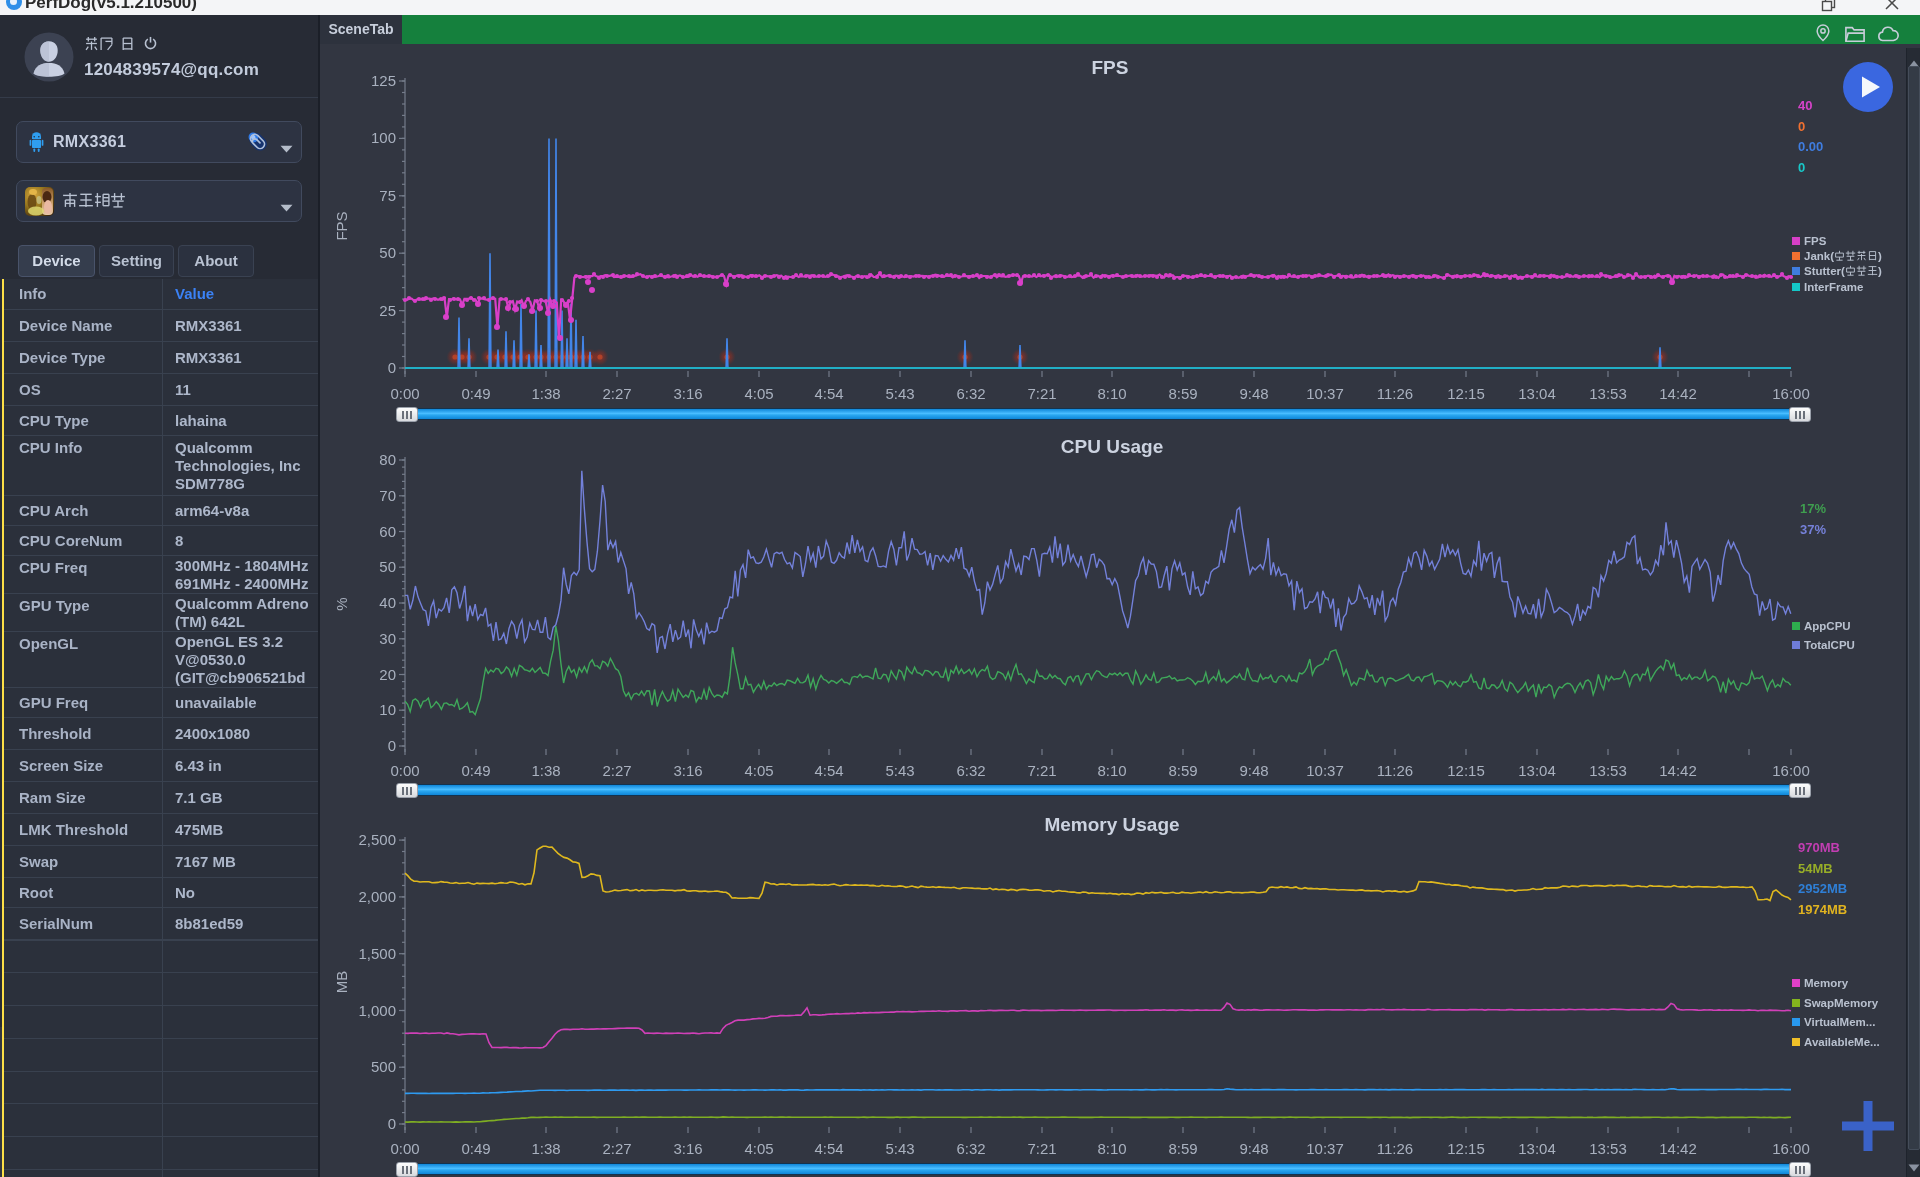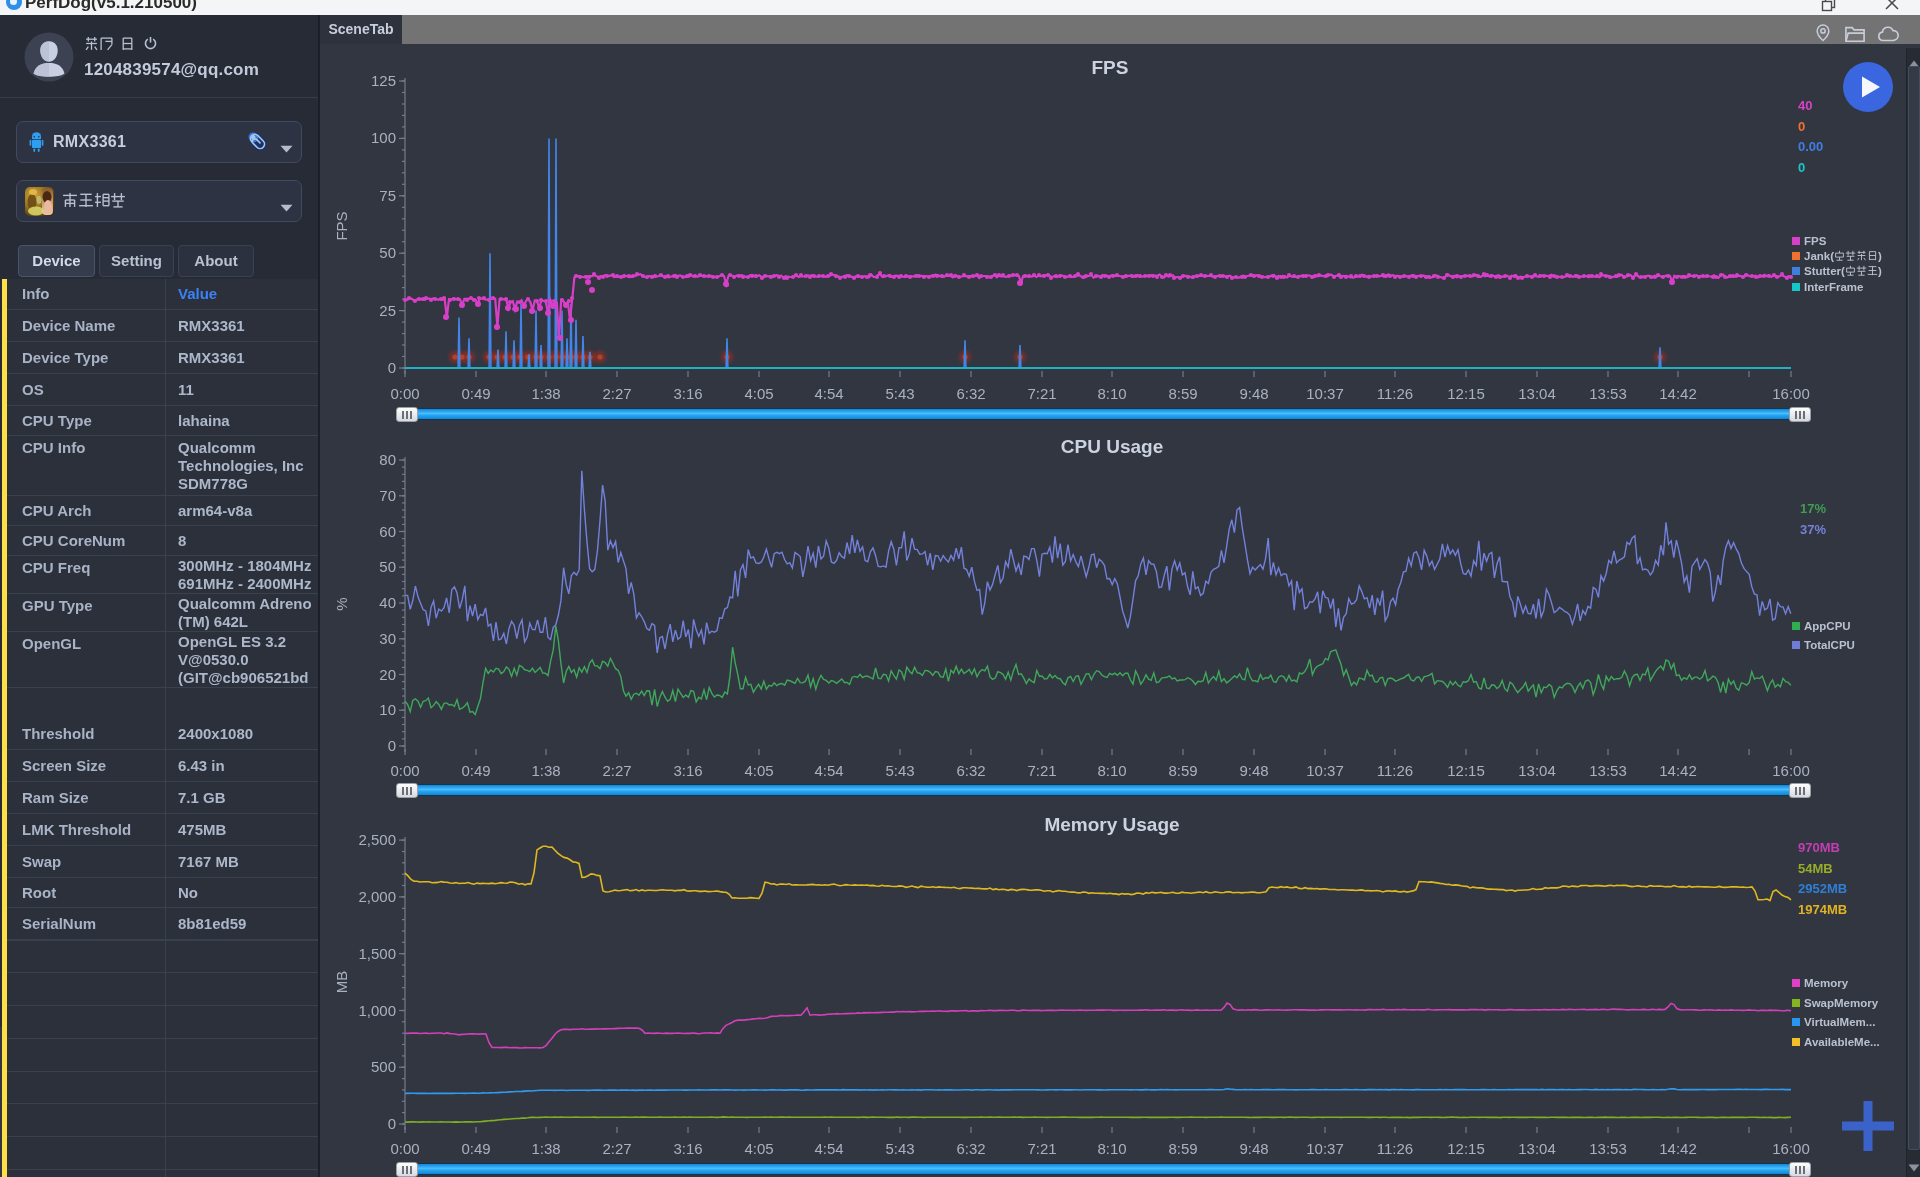--- a/index.html
+++ b/index.html
@@ -3,37 +3,37 @@
 <style>
 * { margin:0; padding:0; box-sizing:border-box; }
 html,body { width:1920px; height:1177px; overflow:hidden; background:#323641;
   font-family:"Liberation Sans", sans-serif; }
 .abs { position:absolute; }
 #titlebar { position:absolute; left:0; top:0; width:1920px; height:15px; background:#f4f5f7; overflow:hidden; }
 #titlebar .tt { position:absolute; left:25px; top:-7px; font-size:17px; font-weight:bold; color:#2a2a2a; }
 #sidebar { position:absolute; left:0; top:15px; width:318px; height:1012px; background:#272b35; }
 #sidesep { position:absolute; left:318px; top:15px; width:2px; height:1162px; background:#1b1f28; }
 #main { position:absolute; left:320px; top:15px; width:1600px; height:1162px; background:#323641; }
-.tabstrip { position:absolute; left:0; top:0; width:1600px; height:29px; background:#737373; }
+.tabstrip { position:absolute; left:0; top:0; width:1600px; height:29px; background:#15803d; }
 .scenetab { position:absolute; left:0; top:0; width:82px; height:29px; background:#2d323d; color:#c8cfdc;
   font-size:14px; font-weight:bold; text-align:center; line-height:29px; }
 .redbar { position:absolute; left:82px; top:0; width:1386px; height:29px; background:#c05762; color:#f3dfe2;
   font-size:15px; font-weight:bold; text-align:center; line-height:28px; }
 .topicons { position:absolute; left:1468px; top:0; width:132px; height:29px; }
 .topicons svg { position:absolute; top:4px; }
 .user { position:absolute; left:24px; top:17px; }
 .uname { position:absolute; left:84px; top:20px; font-size:15px; color:#b9c2d2; }
 .uemail { position:absolute; left:84px; top:45px; font-size:17px; font-weight:bold; color:#c3ccdc; letter-spacing:0.2px; }
 .udiv { position:absolute; left:0; top:82px; width:318px; height:1px; background:#343b49; }
 .selbox { position:absolute; left:16px; width:286px; height:42px; background:#2d3342; border:1px solid #414a5e; border-radius:7px; }
 .selbox .lab { position:absolute; left:36px; top:11px; font-size:16px; font-weight:bold; color:#c5cdde; letter-spacing:0.3px; }
 .tabbtn { position:absolute; top:230px; height:32px; border-radius:4px; font-size:15px; font-weight:bold;
   text-align:center; line-height:30px; color:#b9c2d2; background:#2b313f; border:1px solid #3a4252; }
 #table { position:absolute; left:2px; top:264px; width:316px; height:898px; background:#2b303b;
-  border-left:5px solid #fde047; }
+  border-left:2px solid #fde047; }
 .trow { position:absolute; left:0; width:316px; border-bottom:1px solid #39414f; }
 .tl,.tv { position:absolute; top:0; height:100%; font-size:15px; font-weight:bold; color:#a9b3c6;
   display:flex; flex-direction:column; justify-content:center; line-height:18px; }
 .tl { left:15px; width:138px; }
 .multi .tl { justify-content:flex-start; padding-top:3px; }
 .tv { left:171px; width:146px; color:#adb7ca; }
 .thead { border-bottom:1px solid #39414f; }
 .colsep { position:absolute; left:158px; top:0; width:1px; height:898px; background:#39414f; }
 .rtsep { position:absolute; left:315px; top:0; width:1px; height:898px; background:#39414f; }
 .tdiv { position:absolute; left:0; width:316px; height:1px; background:#39414f; }
@@ -228,20 +228,24 @@
         <div class="tl">CPU Freq</div>
         <div class="tv">300MHz - 1804MHz<br>691MHz - 2400MHz</div>
       </div>
       <div class="trow multi" style="top:315px;height:38px">
         <div class="tl">GPU Type</div>
         <div class="tv">Qualcomm Adreno<br>(TM) 642L</div>
       </div>
       <div class="trow multi" style="top:353px;height:56px">
         <div class="tl">OpenGL</div>
         <div class="tv">OpenGL ES 3.2<br>V@0530.0<br>(GIT@cb906521bd</div>
+      </div>
+      <div class="trow" style="top:409px;height:30px">
+        <div class="tl">GPU Freq</div>
+        <div class="tv">unavailable</div>
       </div>
       <div class="trow" style="top:439px;height:32px">
         <div class="tl">Threshold</div>
         <div class="tv">2400x1080</div>
       </div>
       <div class="trow" style="top:471px;height:32px">
         <div class="tl">Screen Size</div>
         <div class="tv">6.43 in</div>
       </div>
       <div class="trow" style="top:503px;height:32px">

